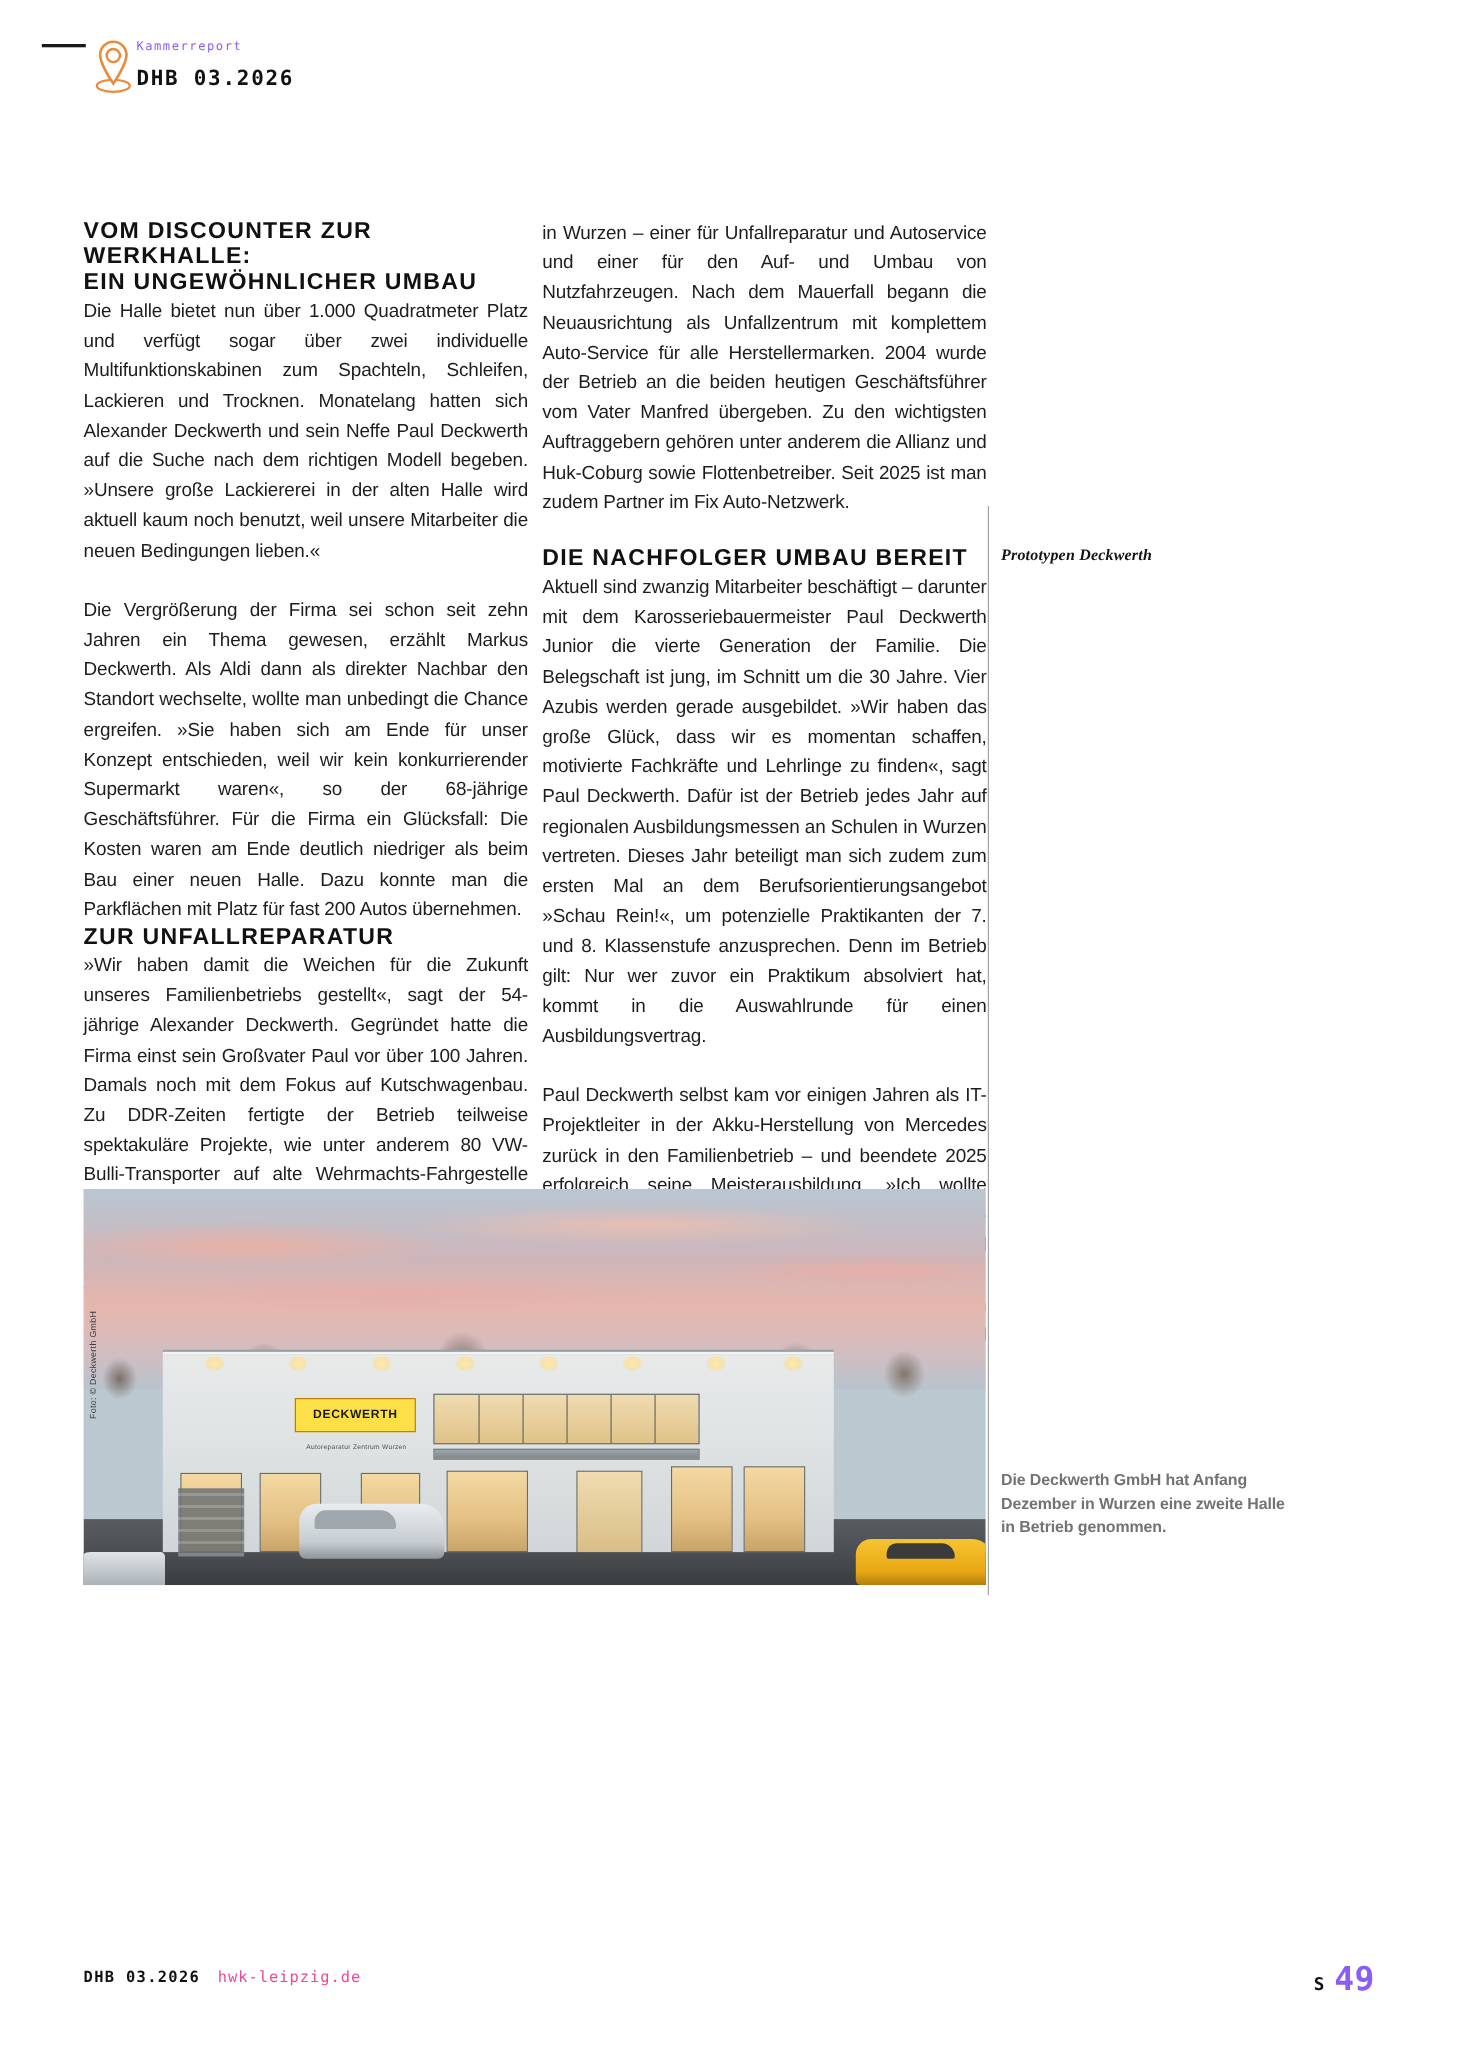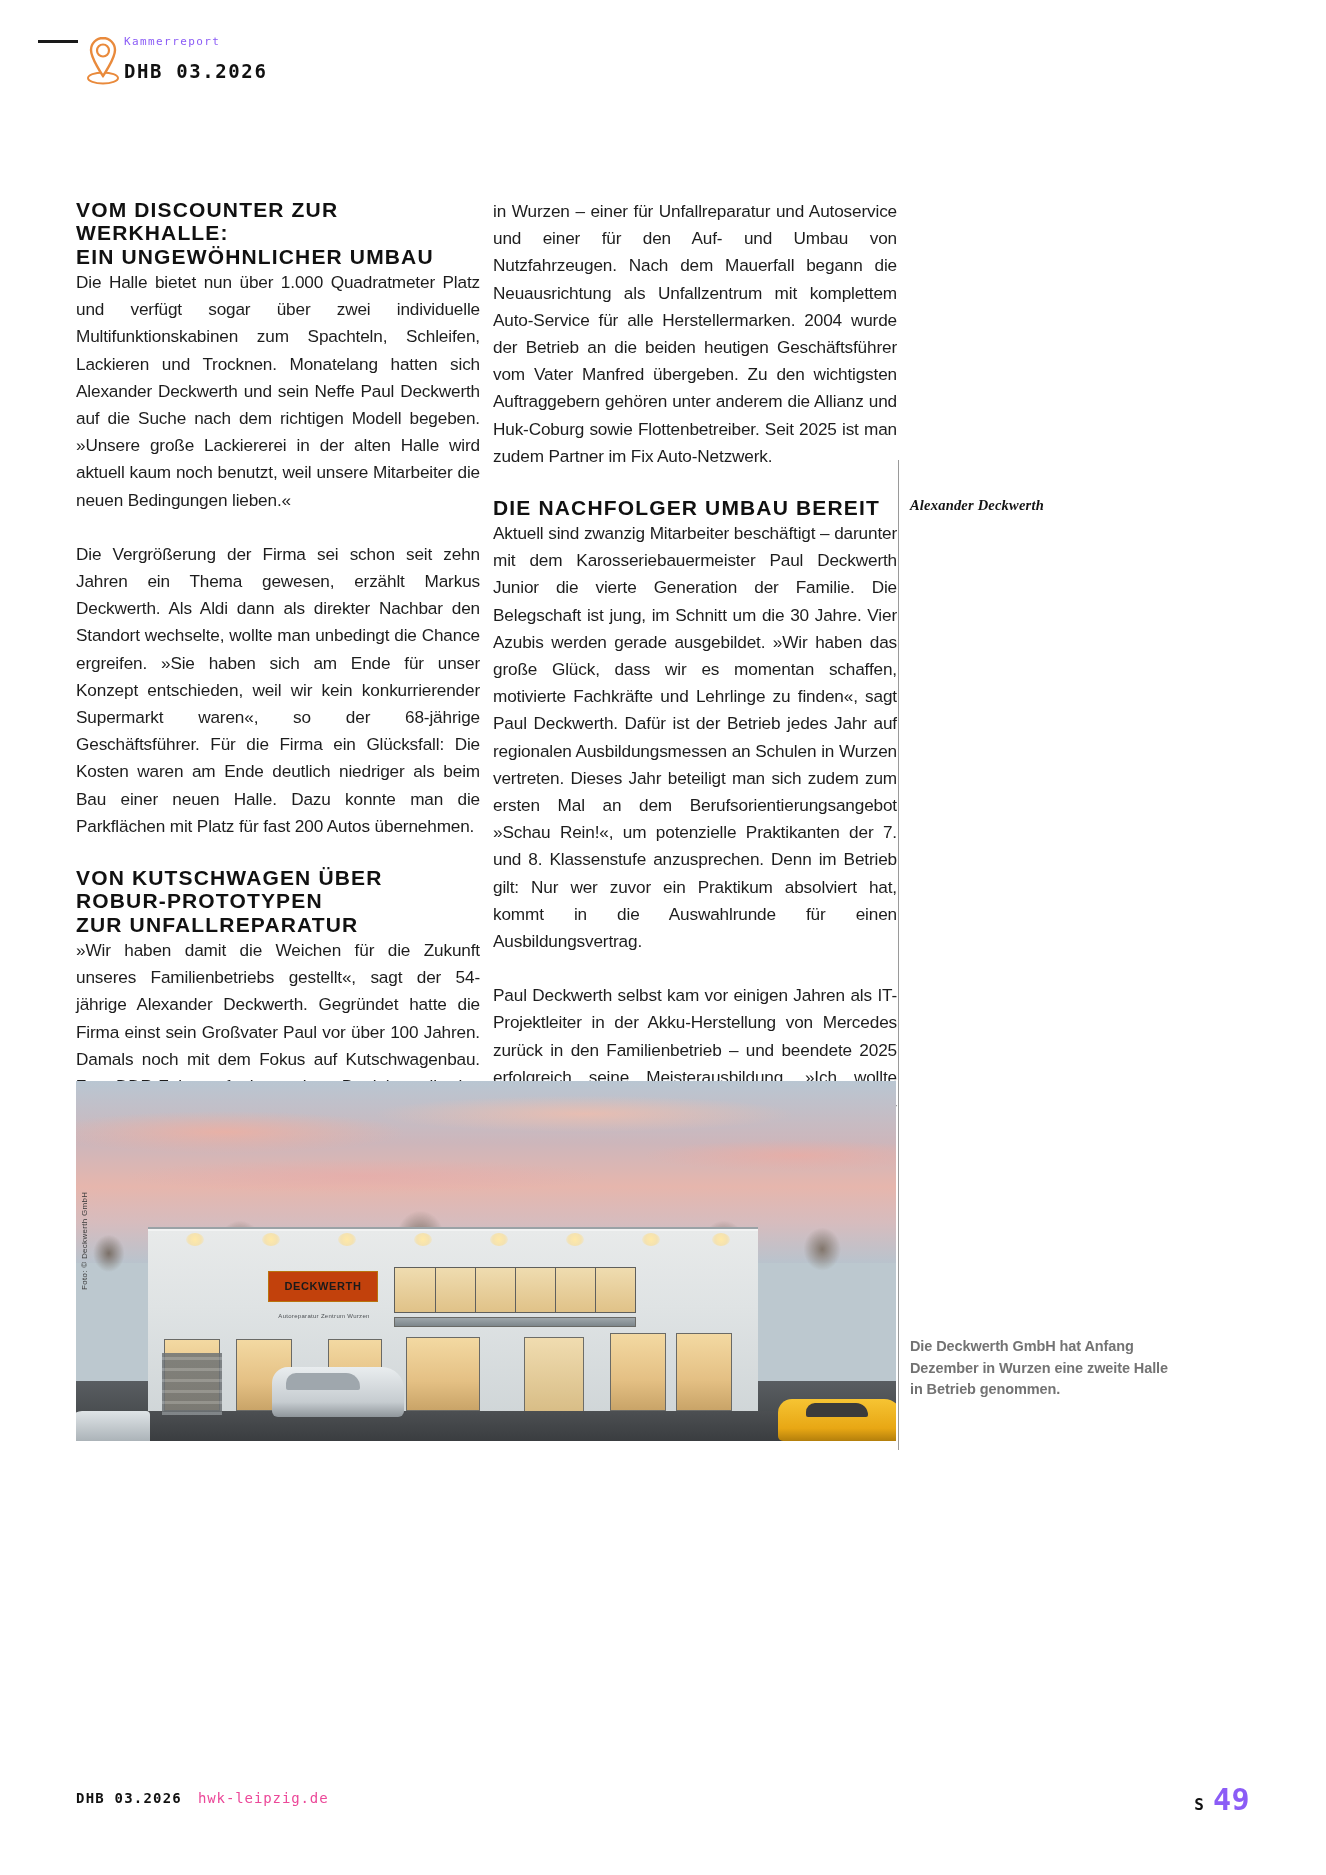--- a/index.html
+++ b/index.html
@@ -207,21 +207,21 @@
     height: 13px;
     border-radius: 50%;
     background: radial-gradient(circle, #ffe9a8 0%, rgba(255,220,130,.55) 55%, rgba(255,220,130,0) 100%);
   }
   #signboard {
     position: absolute;
     left: 192px;
     top: 190px;
     width: 108px;
     height: 29px;
-    background: #c2410c;
+    background: #fde047;
     border: 1px solid #b9730e;
   }
   #signboard span {
     display: block;
     color: #1a1a1a;
     font-family: "Liberation Sans", sans-serif;
     font-weight: 700;
     font-size: 11px;
     letter-spacing: 0.6px;
     text-align: center;
@@ -438,34 +438,33 @@
   </div>
 </div>
 
 <div id="vrule"></div>
 
 <div id="col-left">
   <div class="subhead">VOM DISCOUNTER ZUR WERKHALLE:</div>
   <div class="subhead">EIN UNGEWÖHNLICHER UMBAU</div>
   <p class="body">Die Halle bietet nun über 1.000 Quadratmeter Platz und verfügt sogar über zwei individuelle Multifunktionskabinen zum Spachteln, Schleifen, Lackieren und Trocknen. Monatelang hatten sich Alexander Deckwerth und sein Neffe Paul Deckwerth auf die Suche nach dem richtigen Modell begeben. »Unsere große Lackiererei in der alten Halle wird aktuell kaum noch benutzt, weil unsere Mitarbeiter die neuen Bedingungen lieben.«</p>
   <p class="body">Die Vergrößerung der Firma sei schon seit zehn Jahren ein Thema gewesen, erzählt Markus Deckwerth. Als Aldi dann als direkter Nachbar den Standort wechselte, wollte man unbedingt die Chance ergreifen. »Sie haben sich am Ende für unser Konzept entschieden, weil wir kein konkurrierender Supermarkt waren«, so der 68-jährige Geschäftsführer. Für die Firma ein Glücksfall: Die Kosten waren am Ende deutlich niedriger als beim Bau einer neuen Halle. Dazu konnte man die Parkflächen mit Platz für fast 200 Autos übernehmen.</p>
-  <div class="subhead spaced">VON KUTSCHWAGEN ÜBER ROBUR-PROTOTYPEN</div>
   <div class="subhead">ZUR UNFALLREPARATUR</div>
   <p class="body">»Wir haben damit die Weichen für die Zukunft unseres Familienbetriebs gestellt«, sagt der 54-jährige Alexander Deckwerth. Gegründet hatte die Firma einst sein Großvater Paul vor über 100 Jahren. Damals noch mit dem Fokus auf Kutschwagenbau. Zu DDR-Zeiten fertigte der Betrieb teilweise spektakuläre Projekte, wie unter anderem 80 VW-Bulli-Transporter auf alte Wehrmachts-Fahrgestelle oder den Prototypen für die legendäre Lkw-Baureihe »Robur«. Das väterliche Unternehmen löste sich 1964 vom urgroßväterlichen Betrieb, um der Verstaatlichung zu entgehen. Deshalb gibt es noch heute zwei »Deckwerth-Betriebe«</p>
 </div>
 
 <div id="col-mid">
   <p class="body">in Wurzen – einer für Unfallreparatur und Autoservice und einer für den Auf- und Umbau von Nutzfahrzeugen. Nach dem Mauerfall begann die Neuausrichtung als Unfallzentrum mit komplettem Auto-Service für alle Herstellermarken. 2004 wurde der Betrieb an die beiden heutigen Geschäftsführer vom Vater Manfred übergeben. Zu den wichtigsten Auftraggebern gehören unter anderem die Allianz und Huk-Coburg sowie Flottenbetreiber. Seit 2025 ist man zudem Partner im Fix Auto-Netzwerk.</p>
   <div class="subhead spaced">DIE NACHFOLGER UMBAU BEREIT</div>
   <p class="body">Aktuell sind zwanzig Mitarbeiter beschäftigt – darunter mit dem Karosseriebauermeister Paul Deckwerth Junior die vierte Generation der Familie. Die Belegschaft ist jung, im Schnitt um die 30 Jahre. Vier Azubis werden gerade ausgebildet. »Wir haben das große Glück, dass wir es momentan schaffen, motivierte Fachkräfte und Lehrlinge zu finden«, sagt Paul Deckwerth. Dafür ist der Betrieb jedes Jahr auf regionalen Ausbildungsmessen an Schulen in Wurzen vertreten. Dieses Jahr beteiligt man sich zudem zum ersten Mal an dem Berufsorientierungsangebot »Schau Rein!«, um potenzielle Praktikanten der 7. und 8. Klassenstufe anzusprechen. Denn im Betrieb gilt: Nur wer zuvor ein Praktikum absolviert hat, kommt in die Auswahlrunde für einen Ausbildungsvertrag.</p>
   <p class="body">Paul Deckwerth selbst kam vor einigen Jahren als IT-Projektleiter in der Akku-Herstellung von Mercedes zurück in den Familienbetrieb – und beendete 2025 erfolgreich seine Meisterausbildung. »Ich wollte wieder zurück ins richtige Handwerk«, sagt der 28-Jährige. In ein paar Jahren soll er die Firma einmal übernehmen. Zusammen mit seinem Bruder Silas, der gerade noch in der Ausbildung zum Karosseriebauer steckt. »Jetzt geht es aber erstmal darum, bestmöglich die neue Halle auszulasten.«</p>
 </div>
 
 <div id="pullquote-wrap">
-  <div id="pullquote-author">Alexander Deckwerth</div>
+  <div id="pullquote-author">Prototypen Deckwerth</div>
 </div>
 
 <div id="photo">
   <div id="sky"></div>
   <div id="sky-clouds"></div>
   <div id="treeline"></div>
   <div id="lot"></div>
   <div id="roofline"></div>
   <div id="building"></div>
 

